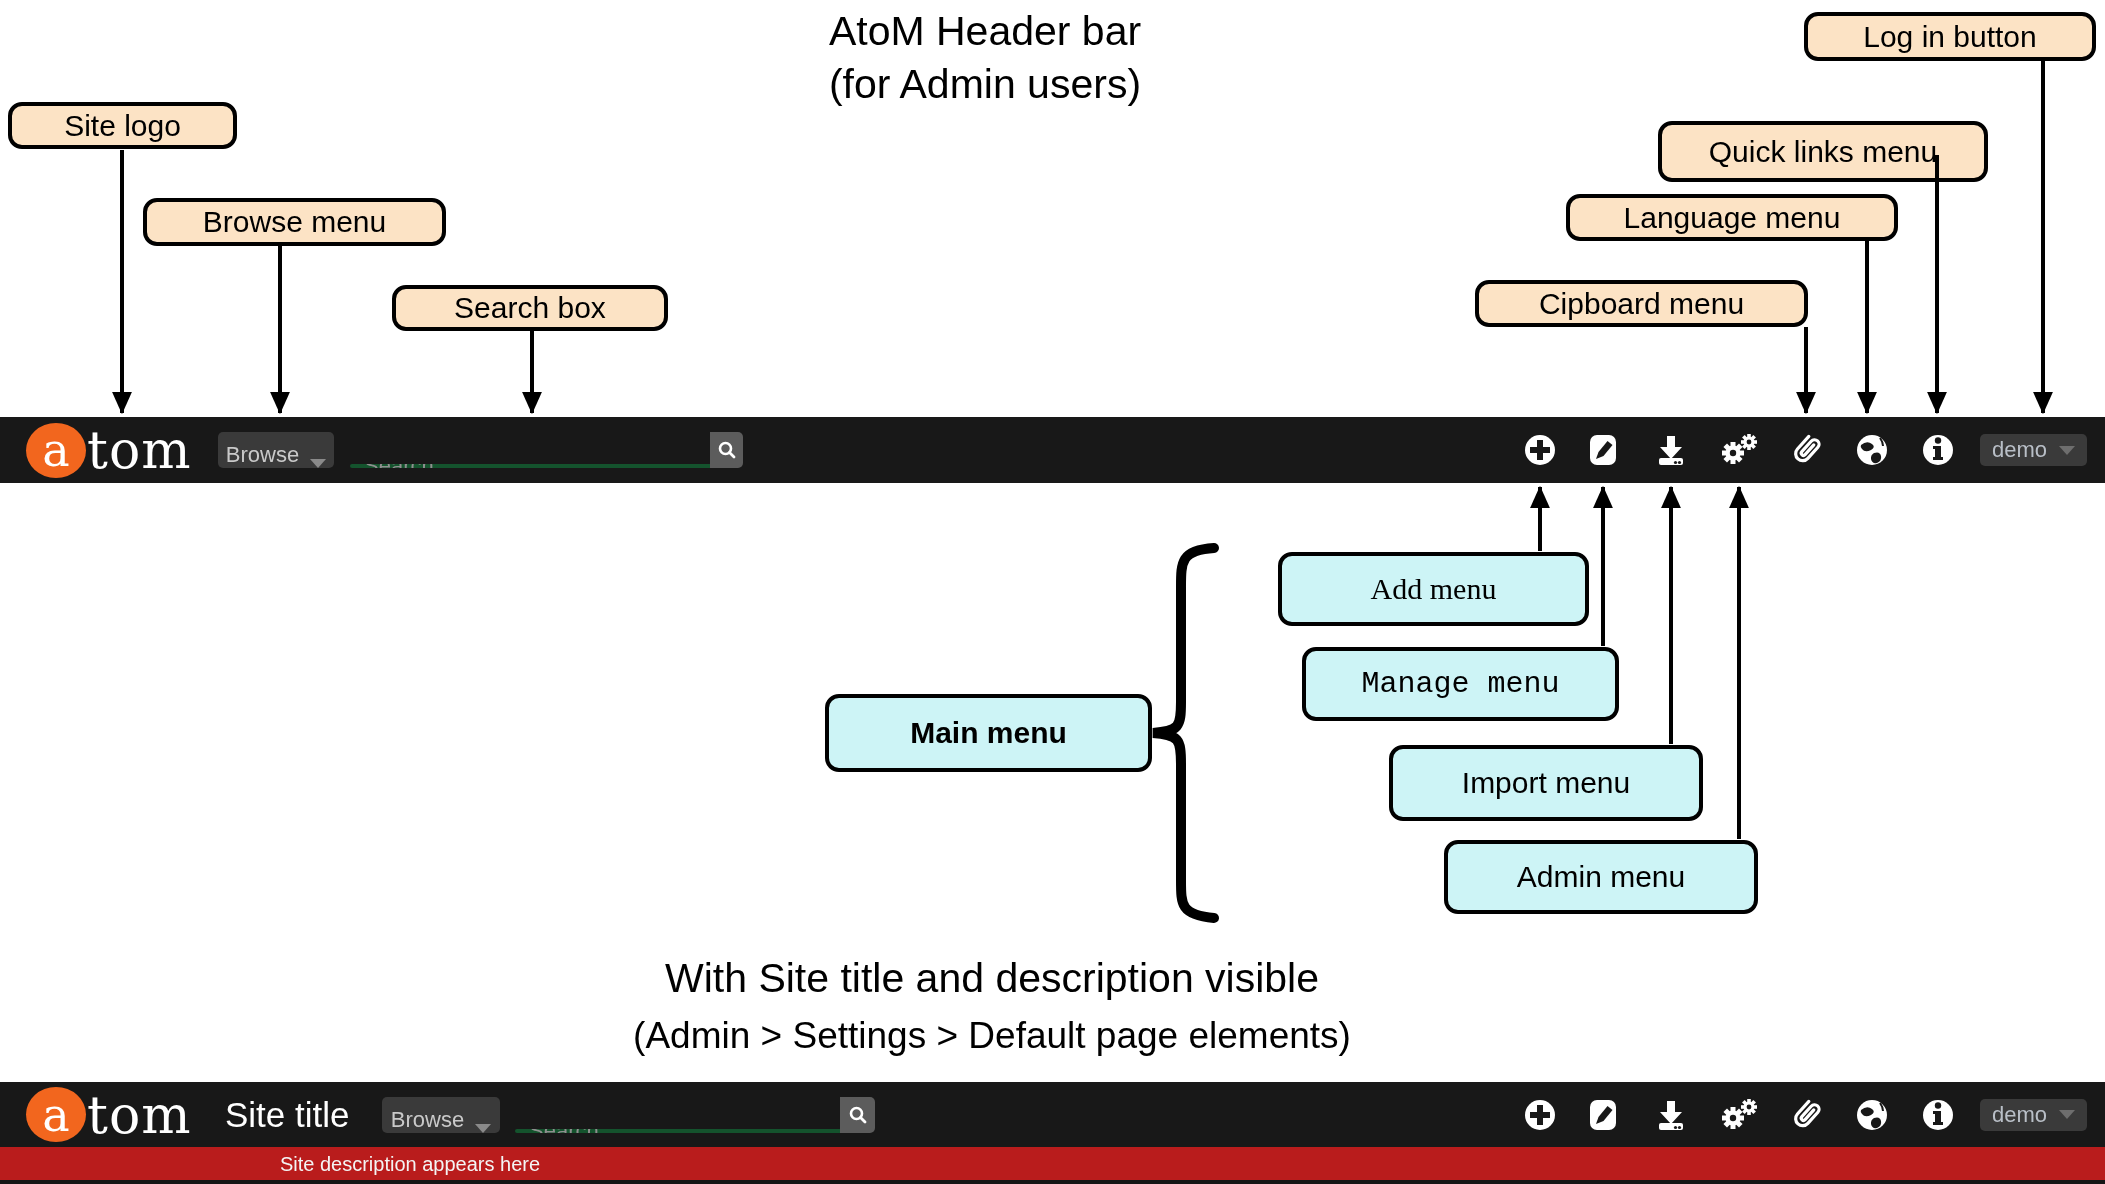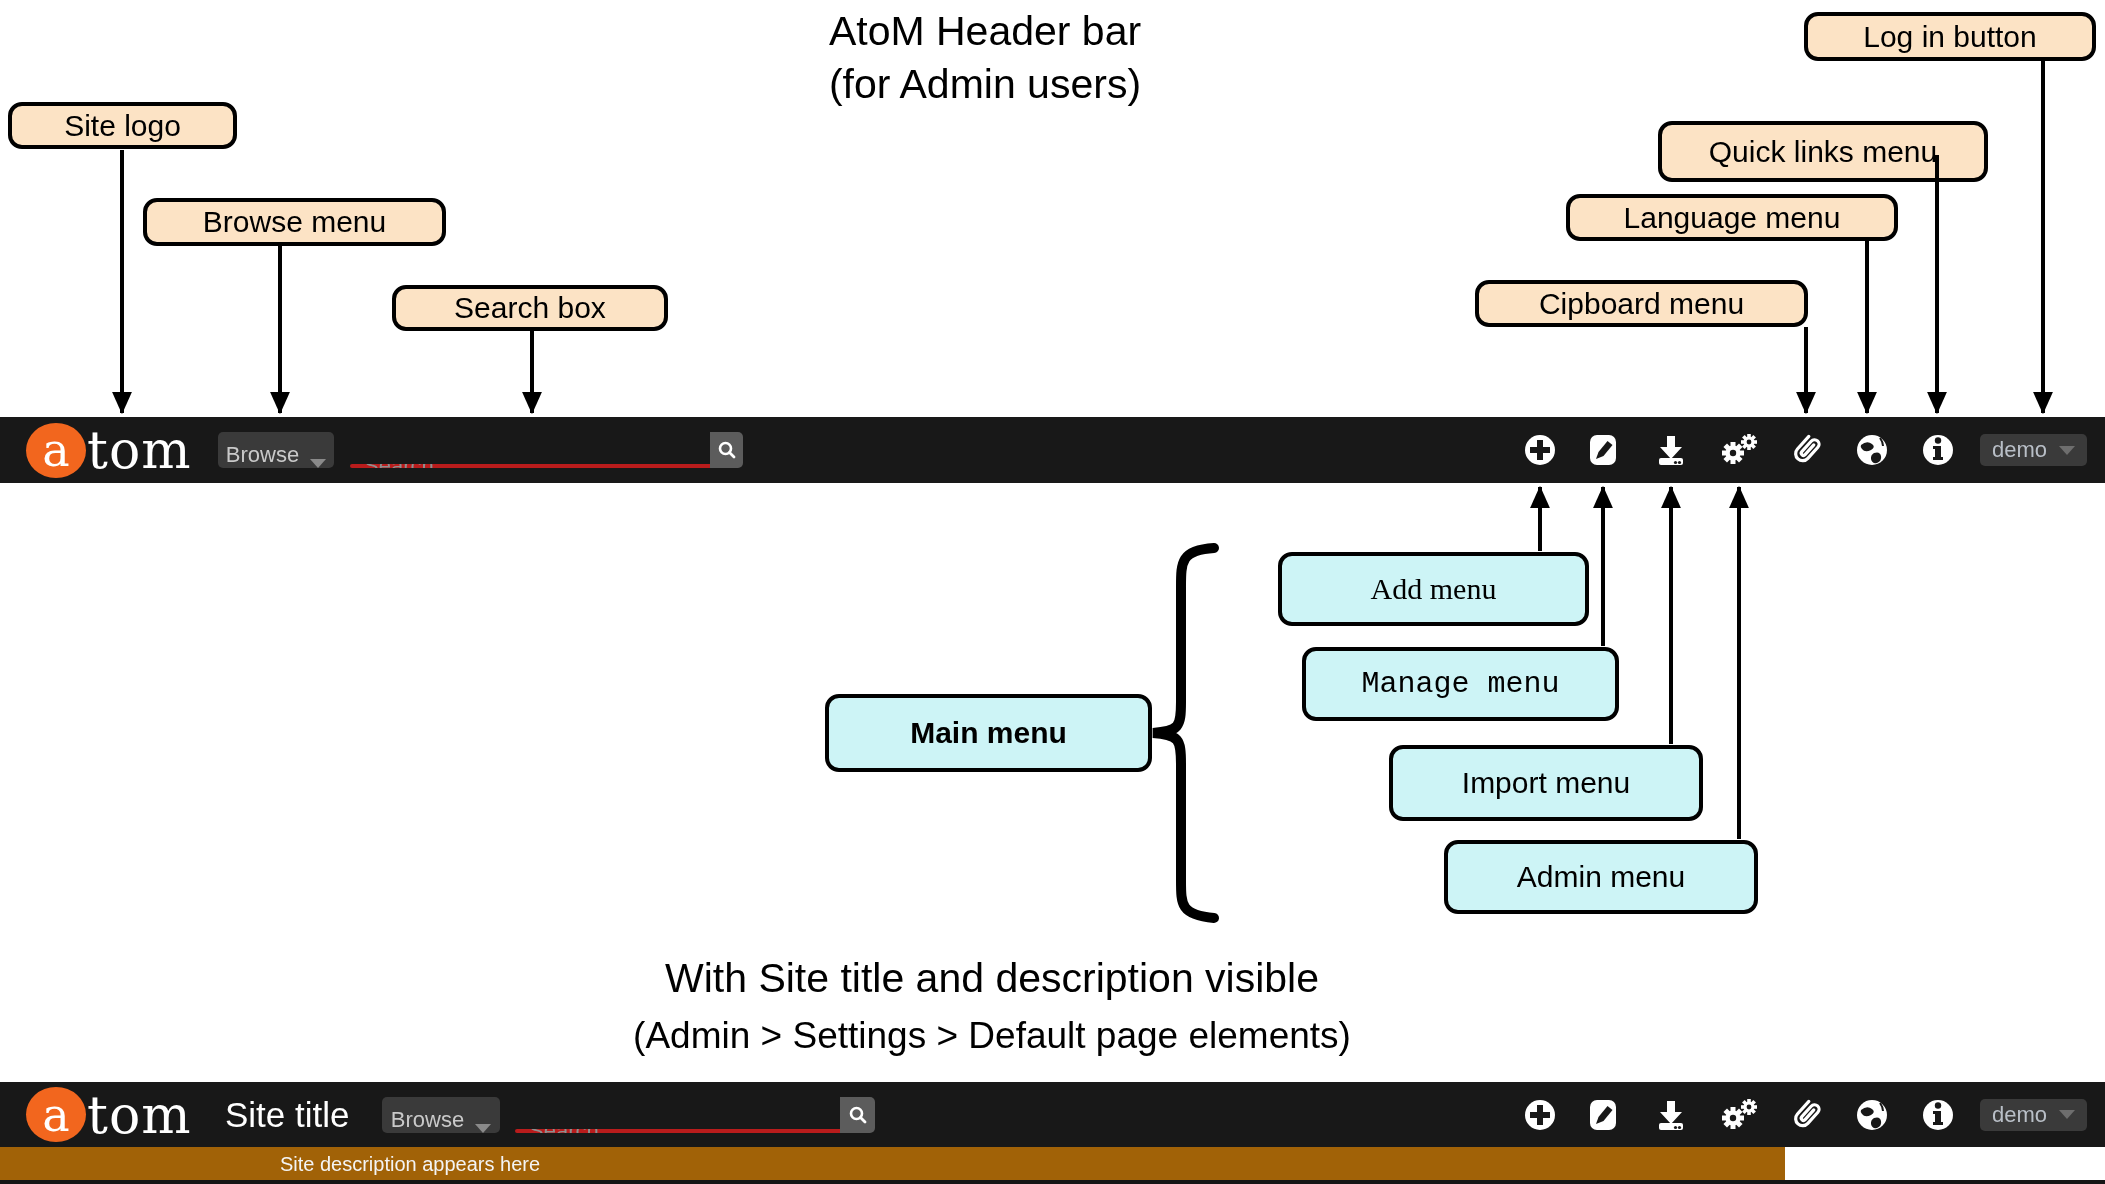--- a/index.html
+++ b/index.html
@@ -29,37 +29,37 @@
           display:flex;align-items:center;justify-content:center;
           font-size:46px;color:#fff;}
   .logo-rest{font-size:52px;letter-spacing:1px;margin-left:1px;}
 
   .pill{background:#3a3a3a;border-radius:5px;display:flex;align-items:flex-end;
         justify-content:center;gap:11px;color:#c9c9c9;font-size:22px;cursor:pointer;}
   .caret{width:0;height:0;border-left:8px solid transparent;
          border-right:8px solid transparent;border-top:9px solid #8a8a8a;}
 
   .search-wrap{display:flex;align-items:stretch;height:36px;}
-  .search-input{box-sizing:border-box;border:none;outline:none;background:#b91c1c;
+  .search-input{box-sizing:border-box;border:none;outline:none;background:#14532d;
                 color:#c0c0c0;font-size:22px;padding:0 14px;
                 border-radius:5px 0 0 5px;font-family:"Liberation Sans",sans-serif;margin-top:32px;}
   .search-input::placeholder{color:#8f8f8f;opacity:1;}
   .search-btn{border:none;background:#5c5c5c;border-radius:0 5px 5px 0;
               display:flex;align-items:center;justify-content:center;cursor:pointer;}
 
   .hicon{position:absolute;top:50%;transform:translateY(-50%);width:44px;height:44px;
          display:flex;align-items:center;justify-content:center;cursor:pointer;}
 
   .user-pill{background:#3a3a3a;border-radius:5px;display:flex;align-items:center;
              justify-content:center;gap:12px;color:#b9bfc7;font-size:22px;cursor:pointer;}
   .user-caret{width:0;height:0;border-left:8px solid transparent;
               border-right:8px solid transparent;border-top:9px solid #6e6e6e;}
 
   .site-title{color:#ffffff;font-size:35px;}
-  .gray-bar{position:absolute;left:0;width:1785px;background:#a16207;}
+  .gray-bar{position:absolute;left:0;width:2105px;background:#b91c1c;}
   .gray-bar .desc{position:absolute;left:410px;top:50%;transform:translate(-50%,-50%);
                   color:#f4f4f4;font-size:20px;white-space:nowrap;}
   .bottom-strip{position:absolute;left:0;width:2105px;background:#151515;}
 
   svg.overlay{position:absolute;left:0;top:0;pointer-events:none;}
 </style>
 </head>
 <body>
 
 <div id="stage">

